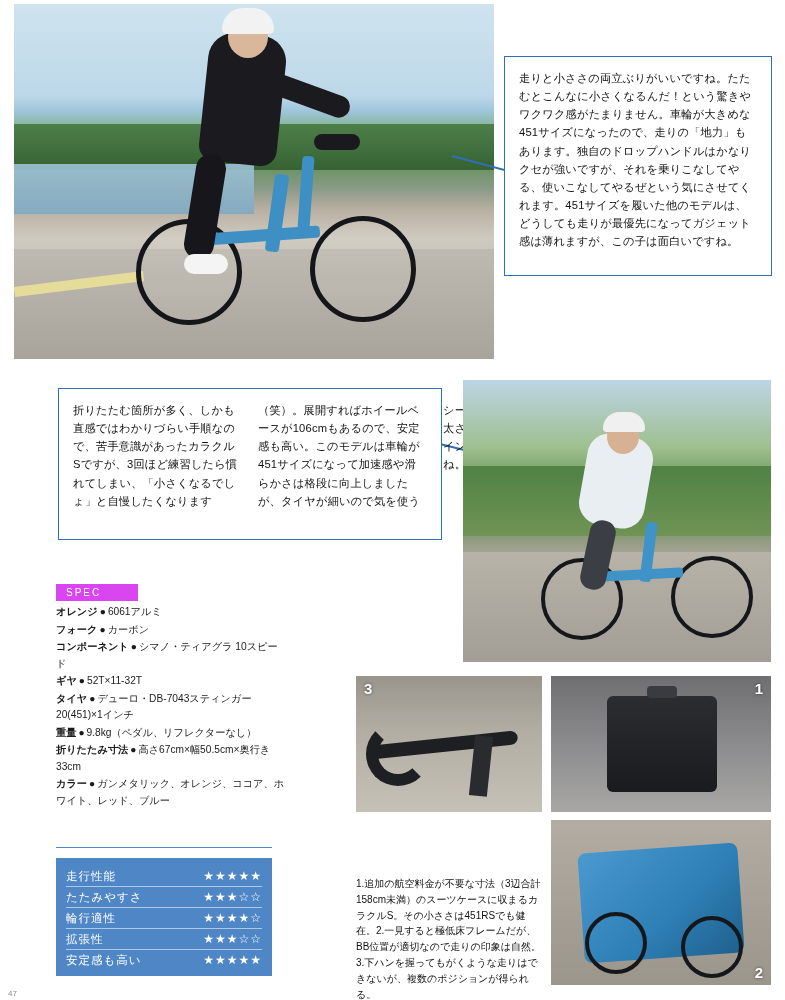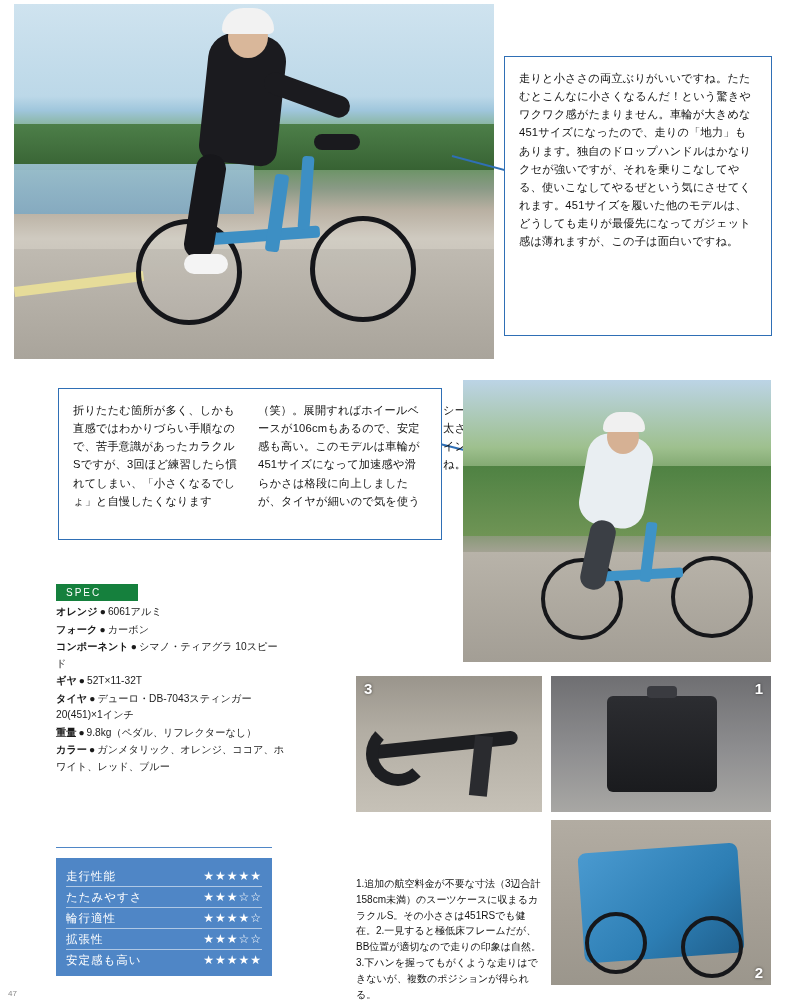--- a/index.html
+++ b/index.html
@@ -227,21 +227,21 @@
     border: 1px solid #2f6fb5;
     background: #ffffff;
     box-sizing: border-box;
     font-size: 11.2px;
     line-height: 1.62;
     color: #111;
     padding: 12px 14px;
     letter-spacing: .2px;
   }
   .bubble-1 {
-    left: 504px; top: 56px; width: 268px; height: 280px;
+    left: 504px; top: 56px; width: 268px; height: 220px;
   }
   .bubble-2 {
     left: 58px; top: 388px; width: 384px; height: 152px;
     column-count: 2;
     column-gap: 16px;
   }
   .tail {
     position: absolute;
     width: 62px;
     height: 2px;
@@ -254,21 +254,21 @@
   }
   .tail-2 {
     left: 440px; top: 443px;
     transform: rotate(14deg);
     transform-origin: left center;
   }
 
   
   .section-label {
     position: absolute;
-    background: #15803d;
+    background: #d946ef;
     color: #fff;
     font-size: 10px;
     letter-spacing: 2px;
     padding: 3px 10px 3px 10px;
   }
   .spec-label { left: 56px; top: 584px; width: 62px; }
   .eval-label { left: 56px; top: 828px; width: 62px; margin-top: 40px; }
   .eval-rule {
     position: absolute; left: 56px; top: 847px; width: 216px; height: 1px;
     background: #4f86c6;
@@ -380,20 +380,23 @@
   <div class="spec-row">
     <span class="spec-key">ギヤ</span><span class="spec-sep">●</span><span>52T×11-32T</span>
   </div>
   <div class="spec-row">
     <span class="spec-key">タイヤ</span><span class="spec-sep">●</span><span>デューロ・DB-7043スティンガー 20(451)×1インチ</span>
   </div>
   <div class="spec-row">
     <span class="spec-key">重量</span><span class="spec-sep">●</span><span>9.8kg（ペダル、リフレクターなし）</span>
   </div>
   <div class="spec-row">
+    <span class="spec-key">折りたたみ寸法</span><span class="spec-sep">●</span><span>高さ67cm×幅50.5cm×奥行き33cm</span>
+  </div>
+  <div class="spec-row">
     <span class="spec-key">カラー</span><span class="spec-sep">●</span><span>ガンメタリック、オレンジ、ココア、ホワイト、レッド、ブルー</span>
   </div>
 </div>
 
 <div class="section-label eval-label">評 価</div>
 <div class="eval-rule"></div>
 
 <div class="eval-box">
   <div class="eval-row">
     <span class="eval-name">走行性能</span>

